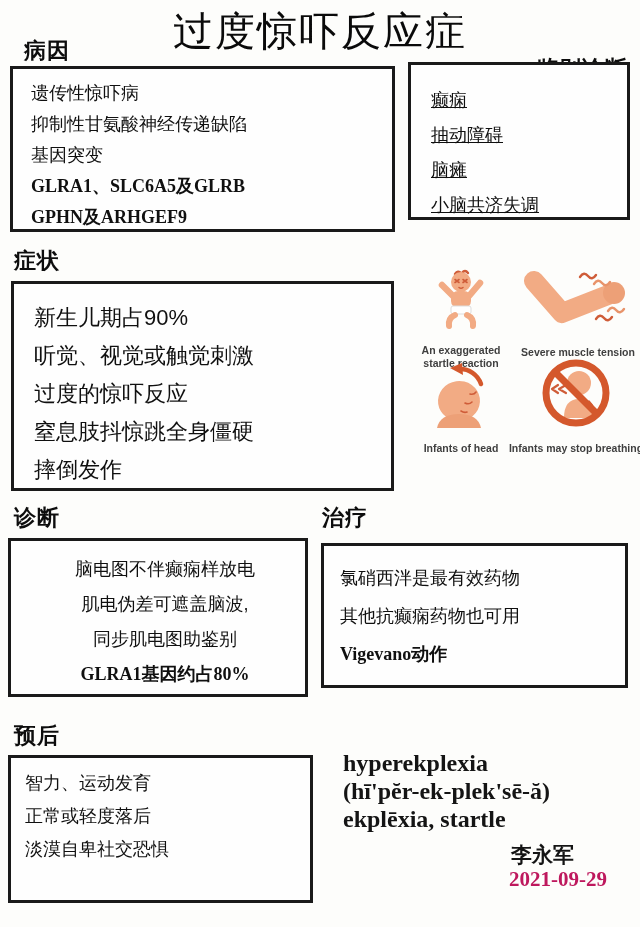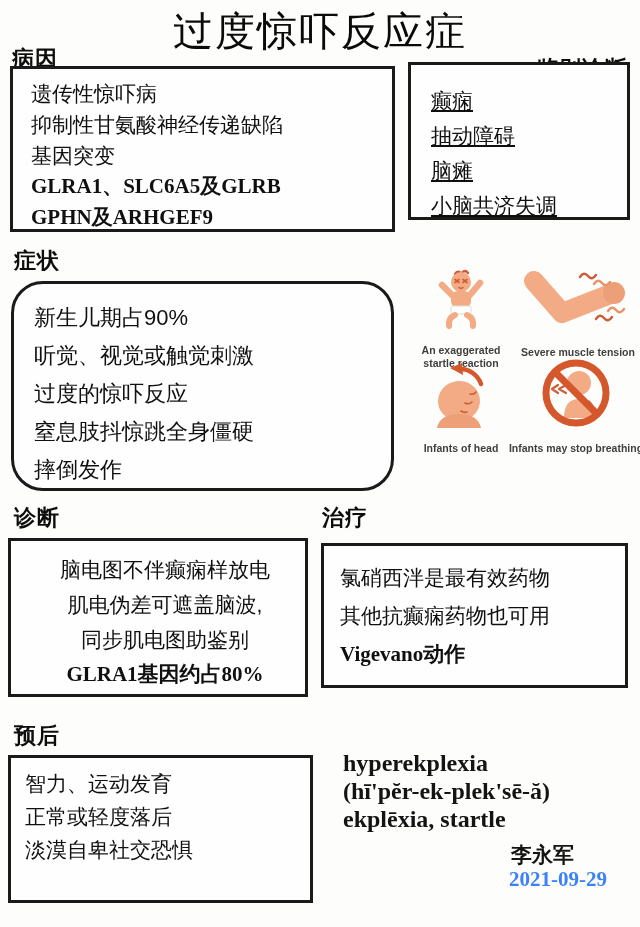--- a/index.html
+++ b/index.html
@@ -14,35 +14,35 @@
     font-family:"Liberation Sans","DejaVu Sans",sans-serif;
   }
   .page-title{
     position:absolute; left:0; right:0; top:4px; text-align:center;
     font-size:40px; font-weight:normal; letter-spacing:2px; color:#0a0a0a;
   }
   .sec-label{
     position:absolute; font-size:22px; font-weight:bold; color:#0d0d0d;
     letter-spacing:1px;
   }
-  #etiology-label{left:12px; top:36px;margin-top:8px;}
+  #etiology-label{left:24px; top:36px;}
   #differential-label{right:12px; top:54px;text-align:center;}
   #symptoms-label{left:14px; top:246px;}
   #diagnosis-label{left:14px; top:503px;}
   #treatment-label{left:322px; top:503px;}
   #prognosis-label{left:14px; top:721px;}
   .box{
     position:absolute; border:3px solid #1a1a1a; background:#fefefe;
   }
-  .box .line{font-size:21px; color:#101010; white-space:nowrap;}
+  .box .line{font-size:18px; color:#101010; white-space:nowrap;}
   #etiology-box{left:10px; top:66px; width:385px; height:166px; padding:9px 0 0 18px;}
   #etiology-box .line{line-height:31px;}
   #differential-box{left:408px; top:62px; width:222px; height:158px; padding:18px 16px 0 20px;text-decoration:underline;}
   #differential-box .line{line-height:35px;}
-  #symptoms-box{left:11px; top:281px; width:383px; height:210px; padding:15px 0 0 20px;border-radius:32px;}
+  #symptoms-box{left:11px; top:281px; width:383px; height:210px; padding:15px 0 0 20px;}
   #symptoms-box .line{font-size:22px; line-height:38px;}
   #diagnosis-box{left:8px; top:538px; width:300px; height:159px; padding:11px 0 0 14px;text-align:center;}
   #diagnosis-box .line{line-height:35px;}
   #treatment-box{left:321px; top:543px; width:307px; height:145px; padding:13px 0 0 16px;}
   #treatment-box .line{line-height:38px;}
   #prognosis-box{left:8px; top:755px; width:305px; height:148px; padding:9px 0 15px 14px;}
   #prognosis-box .line{line-height:33px;}
   .latin{font-family:"Liberation Serif","DejaVu Serif",serif; font-weight:bold;}
 
   .icon-cell{position:absolute; display:flex; flex-direction:column; align-items:center;gap:10px;}
@@ -70,21 +70,21 @@
     font-family:"Liberation Serif","DejaVu Serif",serif; font-weight:bold;
     font-size:24px; line-height:28px; color:#141414;
   }
   .author{
     position:absolute; left:511px; top:841px;
     font-size:21px; font-weight:bold; color:#141414;
   }
   .date{
     position:absolute; left:509px; top:867px;
     font-family:"Liberation Serif","DejaVu Serif",serif; font-weight:bold;
-    font-size:21px; color:#3b82f6;
+    font-size:21px; color:#be185d;
   }
 </style>
 </head>
 <body>
 
 <div class="page">
 
   <div class="page-title">过度惊吓反应症</div>
 
   <div class="sec-label" id="etiology-label">病因</div>

